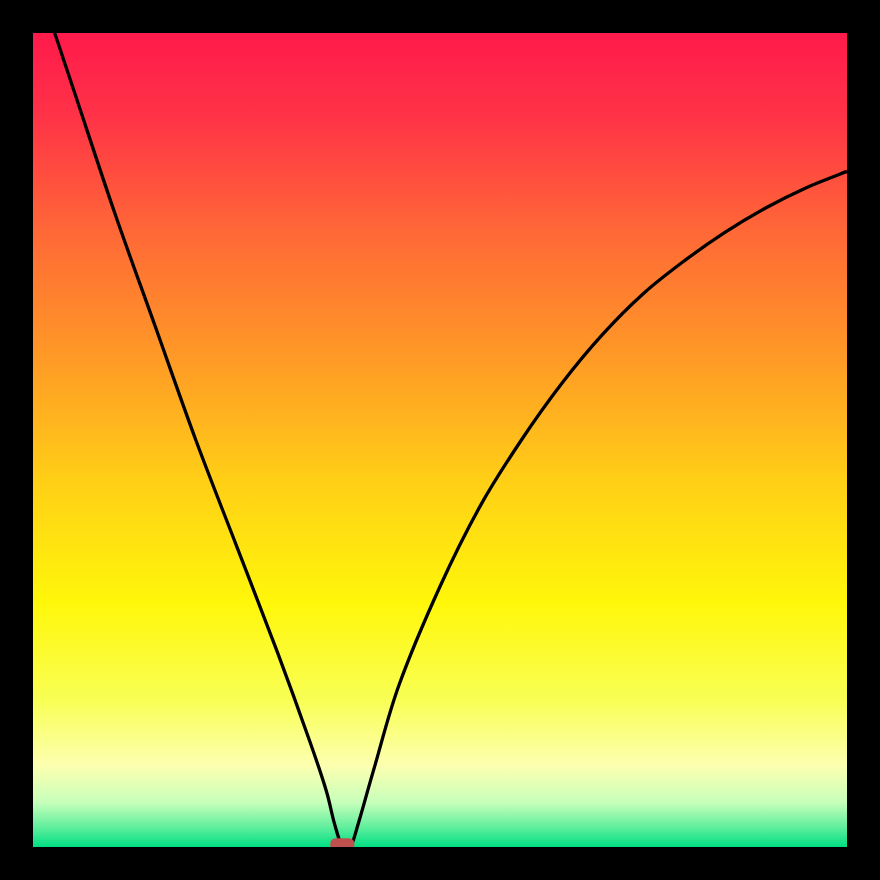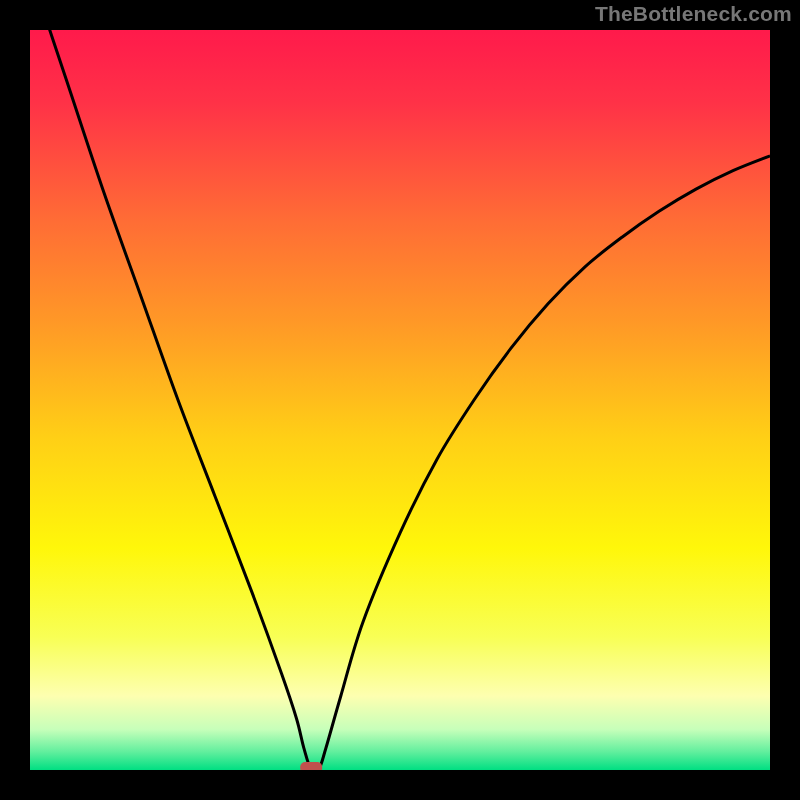--- a/index.html
+++ b/index.html
@@ -39,21 +39,20 @@
   svg {
     display: block;
     width: 740px;
     height: 740px;
   }
 </style>
 </head>
 <body>
 
 <div class="frame">
-  <div class="watermark">TheBottleneck.com</div>
 
   <div class="plot-wrap">
     <svg id="chart-svg" viewBox="0 0 740 740">
       <defs>
         <linearGradient id="bg-grad" x1="0" y1="0" x2="0" y2="1">
             <stop offset="0%" stop-color="#ff1a4b"></stop>
             <stop offset="10%" stop-color="#ff3247"></stop>
             <stop offset="25%" stop-color="#ff6a36"></stop>
             <stop offset="40%" stop-color="#ff9a26"></stop>
             <stop offset="55.00000000000001%" stop-color="#ffcf16"></stop>

